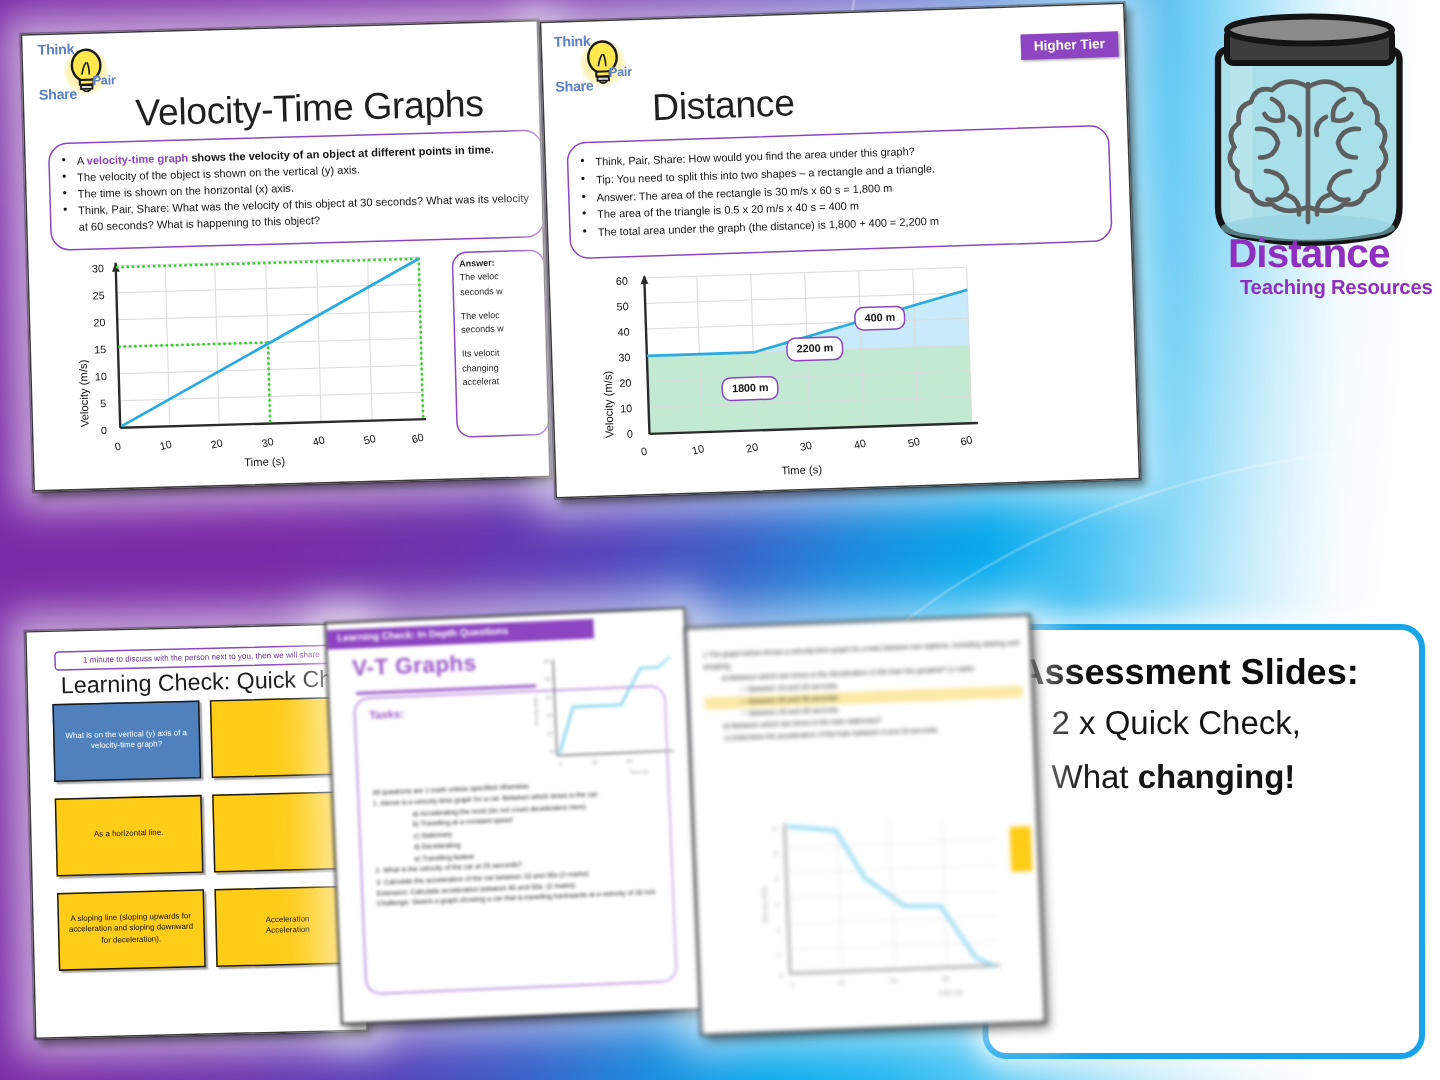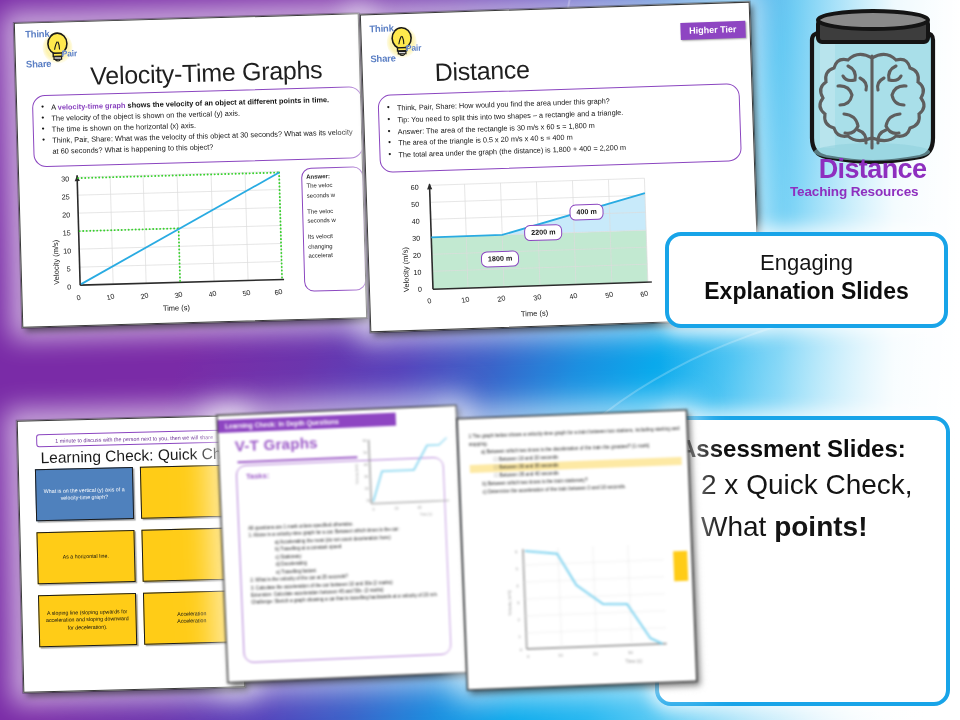--- a/index.html
+++ b/index.html
@@ -164,21 +164,21 @@
   }
   #callout1 { left: 665px; top: 232px; width: 283px; height: 96px; }
   #callout1 .l1 { text-align: center; font-size: 22px; color: #141414; margin-top: 14px; }
   #callout1 .l2 { text-align: center; font-size: 23px; font-weight: bold; color: #0d0d0d; margin-top: 2px; }
 
   #callout2 { left: 655px; top: 416px; width: 295px; height: 290px; padding: 12px 10px 0 14px; }
   #callout2 .hd { font-size: 24px; font-weight: bold; color: #0d0d0d; margin: 3px 0 6px 6px; }
   #callout2 ul { list-style: none; }
   #callout2 li {
     position: relative; padding-left: 28px;
-    font-size: 28px; color: #141414; line-height: 1.16; margin-bottom: 10px;
+    font-size: 22px; color: #141414; line-height: 1.16; margin-bottom: 10px;
   }
   #callout2 li::before { content: "•"; position: absolute; left: 6px; top: -2px; font-size: 21px; }
   #callout2 li b { font-weight: bold; }
 
   
   #slide3 {
     left: 20px; top: 418px; width: 222px; height: 272px;
     transform: rotate(-1.4deg); transform-origin: 50% 50%;
   }
   #slide3 .minbar {
@@ -456,33 +456,29 @@
         <path d="M116 82 q-11 -1 -14 9 q2 10 12 10"></path>
         <path d="M54 110 q12 1 14 12 q-4 9 -13 7"></path>
         <path d="M110 110 q-12 1 -14 12 q4 9 13 7"></path>
         <path d="M70 74 q8 4 6 12"></path>
         <path d="M94 74 q-8 4 -6 12"></path>
         <path d="M68 126 q9 3 8 13"></path>
         <path d="M96 126 q-9 3 -8 13"></path>
       </g>
     </svg>
     <div style="position:absolute; left:0; top:150px; width:165px; text-align:center; font-size:27px; font-weight:bold; color:#8e2fbf; letter-spacing:-.6px;">Distance</div>
-    <div style="position:absolute; left:0; top:180px; width:165px; text-align:left; font-size:13.5px; font-weight:bold; color:#8e2fbf; letter-spacing:-.15px;">Teaching Resources</div>
-  </div>
-
-  <div class="callout" id="callout1">
-    <div class="l1">Engaging</div>
-    <div class="l2">Explanation Slides</div>
-  </div>
+    <div style="position:absolute; left:0; top:180px; width:165px; text-align:right; font-size:13.5px; font-weight:bold; color:#8e2fbf; letter-spacing:-.15px;">Teaching Resources</div>
+  </div>
+
 
   <div class="callout" id="callout2">
     <div class="hd">Assessment Slides:</div>
     <ul>
       <li><span>2 x Quick Check,</span></li>
-      <li><span>What </span><b>points!</b></li>
+      <li><span>What </span><b>changing!</b></li>
     </ul>
   </div>
 
   <div class="slide glow" id="slide3">
     <div class="minbar">1 minute to discuss with the person next to you, then we will share</div>
     <div class="lctitle">Learning Check: Quick Check</div>
     <div class="qcgrid">
       <div class="qccol">
         <div class="qcbox blue">What is on the vertical (y) axis of a velocity-time graph?</div>
         <div class="qcbox yellow">As a horizontal line.</div>

